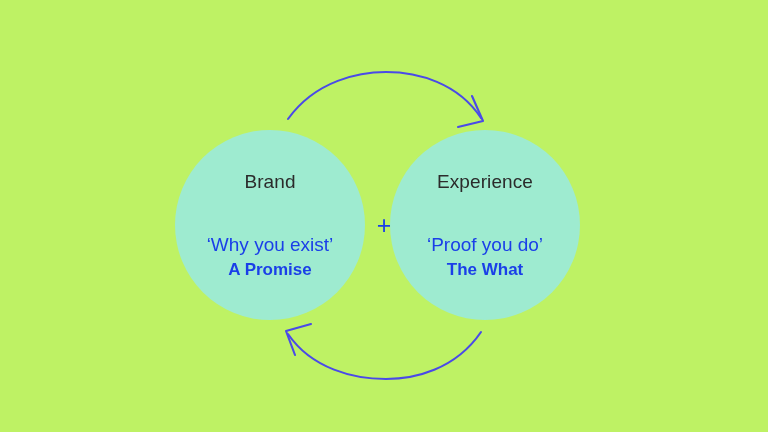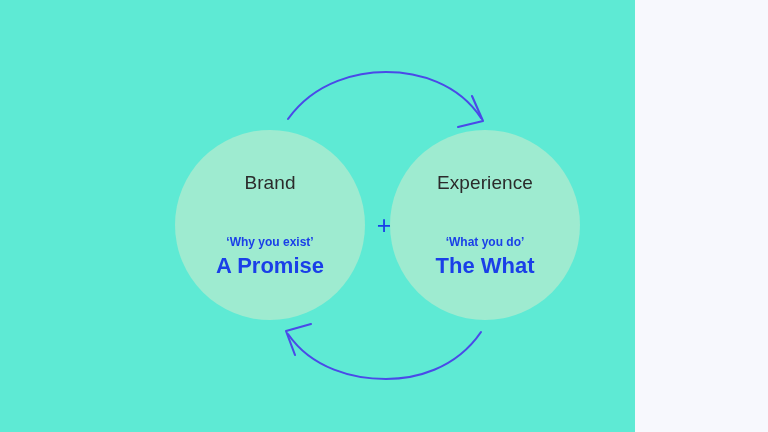--- a/index.html
+++ b/index.html
@@ -9,23 +9,23 @@
   }
   body {
     width: 768px;
     height: 432px;
     background: #f7f8fd;
     font-family: "Liberation Sans", sans-serif;
     overflow: hidden;
   }
   #diagram-stage {
     position: relative;
-    width: 635px;
+    width: 768px;
     height: 432px;
-    background: #5eead4;
+    background: #bef264;
   }
   .arrow-layer {
     position: absolute;
     left: 0;
     top: 0;
     width: 768px;
     height: 432px;
     pointer-events: none;
   }
   .node-circle {
@@ -50,29 +50,29 @@
     top: 130px;
   }
   .node-title {
     font-size: 19px;
     color: #2b2b2b;
     letter-spacing: 0.1px;
     margin-bottom: 8px;
     white-space: nowrap;
   }
   .node-sub {
-    font-size: 12px;
-    font-weight: bold;
+    font-size: 19px;
+    font-weight: normal;
     color: #1a3fe8;
     white-space: nowrap;
     margin-bottom: 7px;
     margin-top: 36px;
   }
   .node-sub-last {
-    font-size: 22px;
+    font-size: 17px;
     font-weight: bold;
     color: #1a3fe8;
     white-space: nowrap;
     margin-bottom: 0;
   }
   #plus-operator {
     position: absolute;
     left: 371px;
     top: 208px;
     width: 26px;
@@ -104,17 +104,17 @@
   <div class="node-circle" id="circle-brand">
     <div class="node-title">Brand</div>
     <div class="node-sub">‘Why you exist’</div>
     <div class="node-sub-last">A Promise</div>
   </div>
 
   <div id="plus-operator">+</div>
 
   <div class="node-circle" id="circle-experience">
     <div class="node-title">Experience</div>
-    <div class="node-sub">‘What you do’</div>
+    <div class="node-sub">‘Proof you do’</div>
     <div class="node-sub-last">The What</div>
   </div>
 
 </div>
 
 </body></html>

